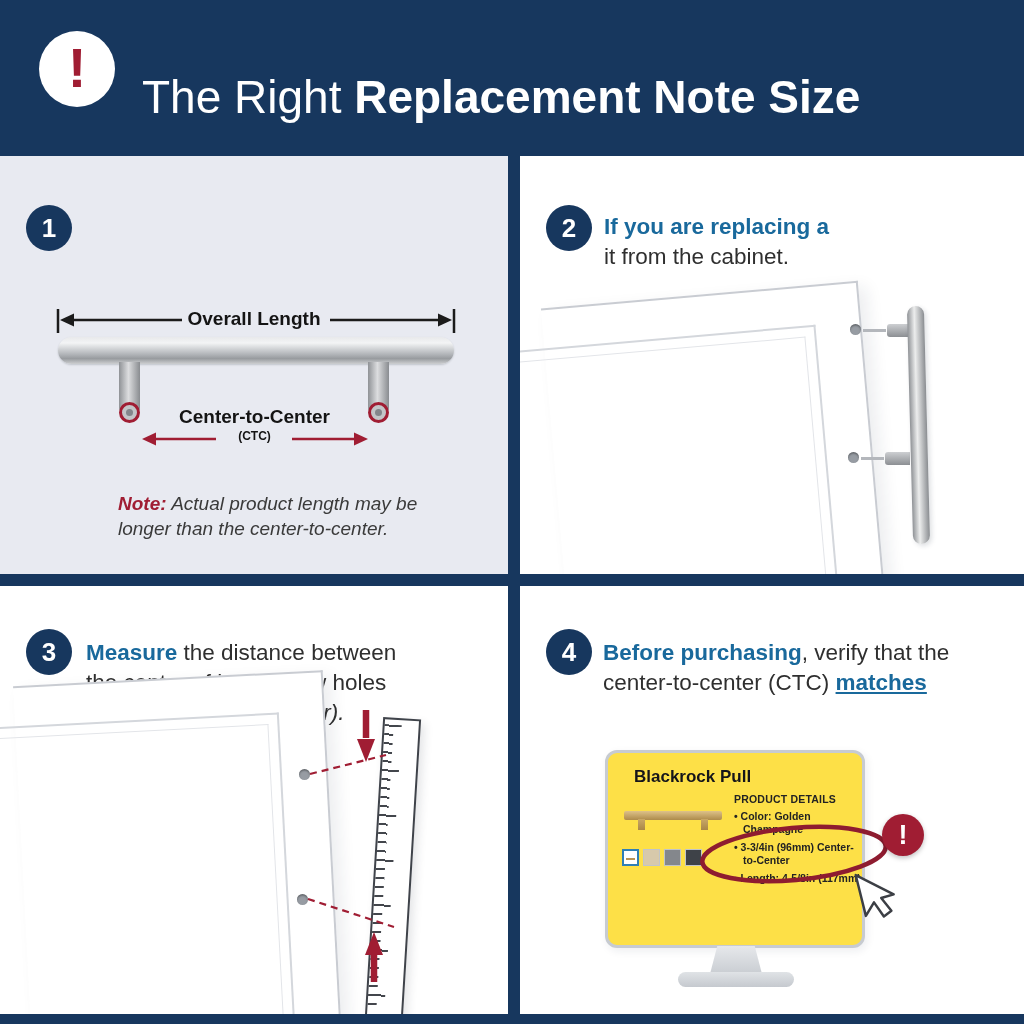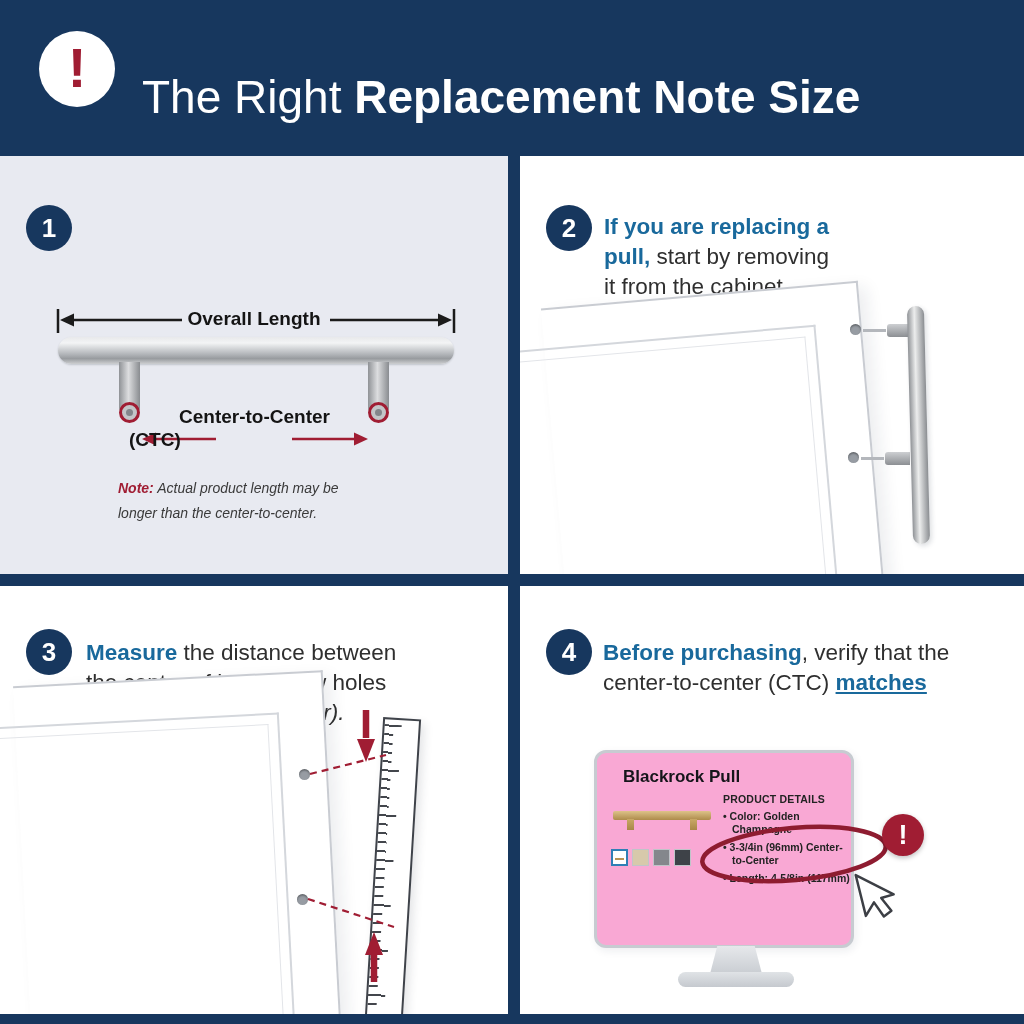--- a/index.html
+++ b/index.html
@@ -46,23 +46,23 @@
           box-shadow:0 1px 2px rgba(40,50,60,.2); }
   .post1 { position:absolute; top:206px; width:21px; height:52px; border-radius:0 0 6px 6px;
            background:linear-gradient(90deg,#8f9296,#dcdddf 45%,#898c90); }
   .pa { left:119px; } .pb { left:368px; }
   .ring { position:absolute; top:246px; width:21px; height:21px; border-radius:50%;
           border:3.5px solid var(--red,#a01d33); background:#c3c5c8; display:flex; align-items:center; justify-content:center; }
   .ra { left:119px; } .rb { left:368px; }
   .ring i { display:block; width:7px; height:7px; border-radius:50%; background:#83868b; }
   .ctc-l1 { position:absolute; left:129px; top:250px; width:251px; text-align:center;
             font-size:19px; font-weight:700; color:#141414; }
-  .ctc-l2 { position:absolute; left:129px; top:273px; width:251px; text-align:left;
-            font-size:19px; font-weight:700; color:#141414; }
-  .note { position:absolute; left:118px; top:320px; font-size:14px; line-height:24.5px;
+  .ctc-l2 { position:absolute; left:129px; top:273px; width:251px; text-align:center;
+            font-size:12px; font-weight:700; color:#141414; }
+  .note { position:absolute; left:118px; top:336px; font-size:19px; line-height:24.5px;
           font-style:italic; color:#3a3a3a; }
   .note-b { font-weight:700; color:var(--red,#a01d33); }
 
   
   .door { position:absolute; background:#fff; border-top:2.5px solid #c9ccd2; border-right:2.5px solid #c9ccd2;
           box-shadow:8px 6px 16px rgba(30,40,60,.08); }
   .door .din { position:absolute; left:-90px; bottom:-90px; }
   .door .a { right:44px; top:38px; border-top:2px solid #d4d7dc; border-right:2px solid #d4d7dc; }
   .door .b { right:55px; top:49px; border-top:1.5px solid #e3e5e9; border-right:1.5px solid #e3e5e9; }
   .d2 { left:36px; top:138px; width:318px; height:360px; transform:rotate(-5deg); }
@@ -83,21 +83,21 @@
   
   .ruler { position:absolute; left:374px; top:132px; width:38px; height:300px; background:#fff;
            border:2.5px solid #3f434a; transform:rotate(3.5deg); box-shadow:4px 4px 10px rgba(30,40,60,.12); }
   .ruler .t1 { position:absolute; left:0; top:5px; bottom:5px; width:9px;
                background:repeating-linear-gradient(to bottom,#43464c 0 2px,transparent 2px 9px); }
   .ruler .t2 { position:absolute; left:0; top:5px; bottom:5px; width:17px;
                background:repeating-linear-gradient(to bottom,#43464c 0 2px,transparent 2px 45px); }
   .svg3 { position:absolute; left:0; top:0; }
 
   
-  .monitor { position:absolute; left:74px; top:164px; width:260px; height:198px; background:#f9a8d4;
+  .monitor { position:absolute; left:85px; top:164px; width:260px; height:198px; background:#fde047;
              border:3px solid #c7cbd1; border-radius:12px; box-shadow:2px 3px 8px rgba(30,40,60,.08); }
   .m-name { position:absolute; left:26px; top:14px; font-size:17px; font-weight:700; color:#15151a; }
   .g-bar { position:absolute; left:16px; top:58px; width:98px; height:9px; border-radius:2px;
            background:linear-gradient(180deg,#dec289,var(--gold,#ad8b4b)); }
   .g-leg { position:absolute; width:7px; height:11px; background:linear-gradient(180deg,#c9a866,#a98747); }
   .gl1 { left:30px; top:66px; } .gl2 { left:93px; top:66px; }
   .thumbs { position:absolute; left:14px; top:96px; display:flex; gap:4px; }
   .thumb { width:17px; height:17px; border:1px solid #c0c4c9; background:#fff; position:relative; }
   .th1 { border:2px solid #2f7fb6; }
   .th1 i { position:absolute; left:2px; top:7px; width:9px; height:2px; background:#b89355; }
@@ -167,21 +167,20 @@
       <div><span>longer than the center-to-center.</span></div>
     </div>
   </section>
 
   <section class="q" id="q2">
     <div class="step-badge">
         <span>2</span>
       </div>
     <div class="step-text">
       <div><span class="em">If you are replacing a</span></div>
-      <div><span class="em">pull,</span><span> start by removing</span></div>
       <div><span>it from the cabinet.</span></div>
     </div>
     <div class="door d2">
       <div class="din a"></div>
         <div class="din b"></div>
     </div>
     <div class="hole h2a"></div>
     <div class="hole h2b"></div>
     <div class="screw s1"></div>
     <div class="screw s2"></div>

